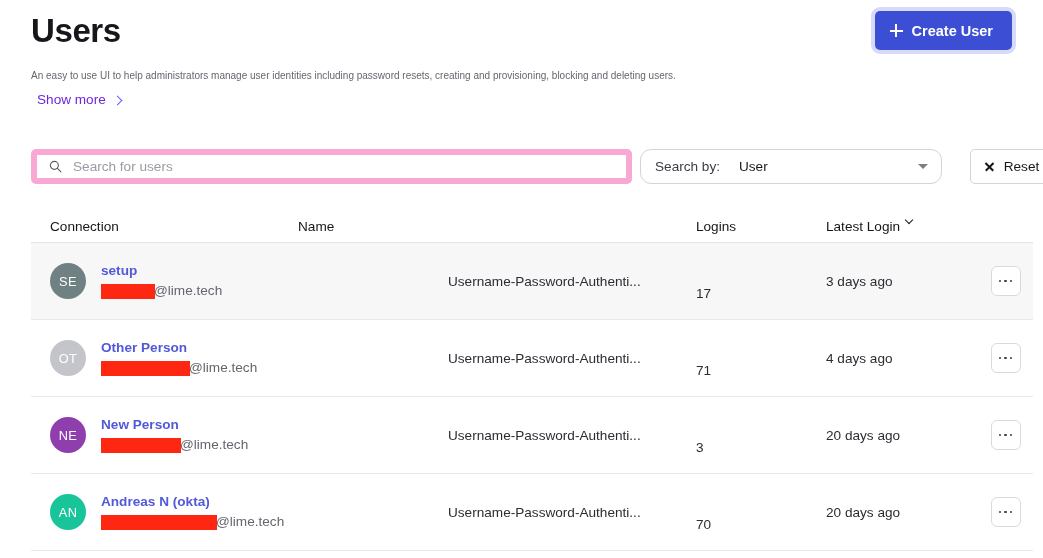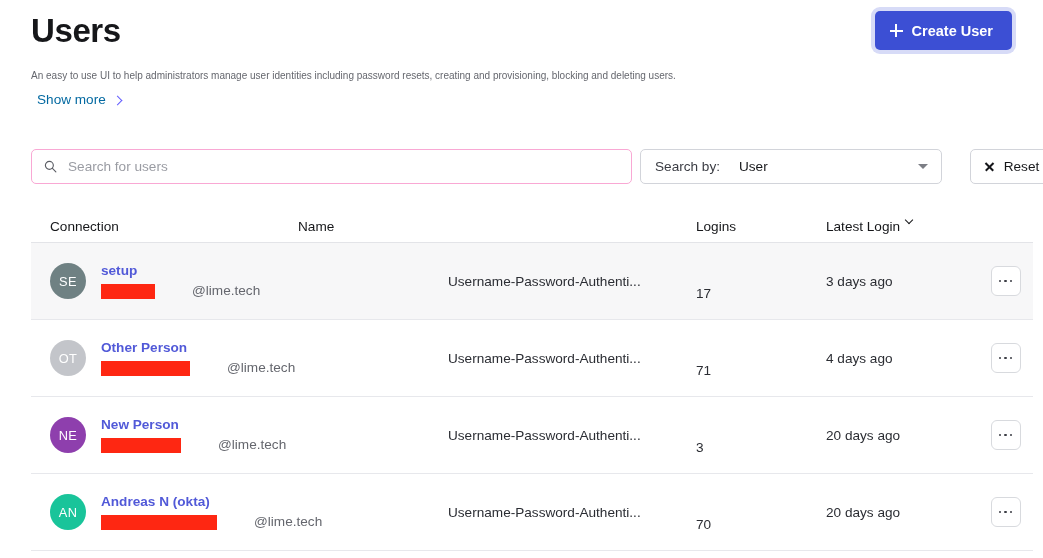--- a/index.html
+++ b/index.html
@@ -71,21 +71,21 @@
     left: 31px; top: 66px;
     font-size: 10px;
     color: #65676e;
     line-height: 20px;
     white-space: nowrap;
   }
   .show-more {
     position: absolute;
     left: 37px; top: 90px;
     font-size: 13.6px;
-    color: #0369a1;
+    color: #6d28d9;
     line-height: 20px;
     display: flex;
     align-items: center;
     gap: 8px;
     cursor: pointer;
     text-decoration: none;
   }
   .chev-right {
     display: inline-block;
     width: 7px; height: 7px;
@@ -99,21 +99,21 @@
   
   .filter-bar {
     position: absolute;
     left: 31px; top: 149px;
     width: 1002px; height: 35px;
   }
   .search-box {
     position: absolute;
     left: 0; top: 0;
     width: 601px; height: 35px;
-    border: 1px solid #f9a8d4;
+    border: 6px solid #f9a8d4;
     border-radius: 5px;
     background: #fff;
     display: flex;
     align-items: center;
     padding: 0 12px;
     gap: 11px;
     cursor: text;
   }
   .search-icon {
     flex: none;
@@ -131,21 +131,21 @@
     height: 100%;
     padding: 0;
   }
   .search-input::placeholder { color: #9a9ca3; }
 
   .searchby-box {
     position: absolute;
     left: 609px; top: 0;
     width: 302px; height: 35px;
     border: 1px solid #d2d4da;
-    border-radius: 5px;
+    border-radius: 11px;
     background: #fff;
     display: flex;
     align-items: center;
     padding: 0 13px 0 14px;
     cursor: pointer;
   }
   .searchby-label {
     font-size: 13.6px;
     color: #3b3d44;
   }
@@ -260,21 +260,20 @@
     font-weight: 700;
     line-height: 17px;
     cursor: pointer;
   }
   .user-email {
     font-size: 13.6px;
     color: #65676e;
     line-height: 18px;
     display: flex;
     align-items: center;
-    gap: 38px;
   }
   .redact {
     display: inline-block;
     background: #fe2712;
     height: 15px;
     vertical-align: middle;
     margin-right: -1px;
   }
 
   .cell-connection {

